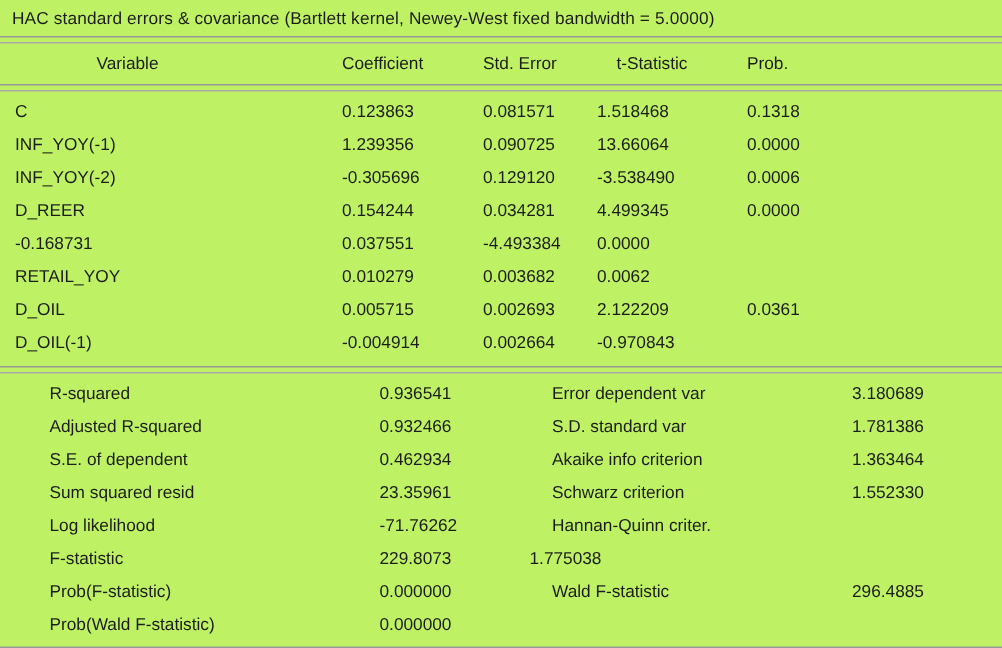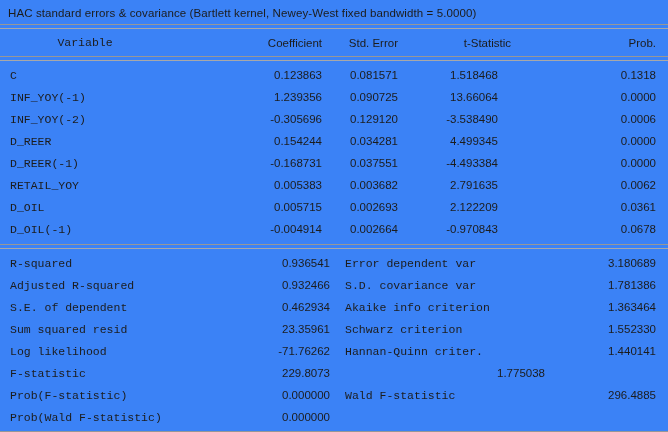--- a/index.html
+++ b/index.html
@@ -11,21 +11,21 @@
     width: 668px;
     height: 432px;
     overflow: hidden;
     font-family: "Liberation Sans", sans-serif;
     color: #1c1c1c;
     -webkit-font-smoothing: antialiased;
   }
   .page {
     width: 668px;
     height: 432px;
-    background: #3b82f6;
+    background: #bef264;
     box-sizing: border-box;
   }
   .title {
     font-size: 11.5px;
     padding: 7px 10px 5px 8px;
     letter-spacing: 0.1px;
     white-space: nowrap;
   }
   .rule {
     height: 3px;
@@ -37,31 +37,32 @@
     box-sizing: border-box;
     padding-left: 10px;
     padding-right: 12px;
     font-size: 11.5px;
   }
   .coef-grid {
     grid-template-columns: 218px 94px 76px 100px 1fr;
   }
   .summ-grid {
     grid-template-columns: 220px 100px 215px 1fr;
+    margin-left: 23px;
   }
   .header-row {
     height: 27px;
     align-items: center;
   }
   .data-row {
     height: 22px;
     align-items: center;
   }
-  .cell-left   { text-align: left;  white-space: nowrap; font-family: Liberation Mono, monospace; }
-  .cell-right  { text-align: right; white-space: nowrap; }
+  .cell-left   { text-align: left;  white-space: nowrap; }
+  .cell-right  { text-align: left; white-space: nowrap; }
   .h-var {
     width: 150px;
     text-align: center;
   }
   .h-tstat {
     position: relative;
     left: 13px;
   }
   .summ-label2 {
     padding-left: 15px;
@@ -117,68 +118,65 @@
 
     <div class="grid coef-grid data-row">
       <div class="cell-left">D_REER</div>
       <div class="cell-right">0.154244</div>
       <div class="cell-right">0.034281</div>
       <div class="cell-right">4.499345</div>
       <div class="cell-right">0.0000</div>
     </div>
 
     <div class="grid coef-grid data-row">
-      <div class="cell-left">D_REER(-1)</div>
       <div class="cell-right">-0.168731</div>
       <div class="cell-right">0.037551</div>
       <div class="cell-right">-4.493384</div>
       <div class="cell-right">0.0000</div>
     </div>
 
     <div class="grid coef-grid data-row">
       <div class="cell-left">RETAIL_YOY</div>
-      <div class="cell-right">0.005383</div>
+      <div class="cell-right">0.010279</div>
       <div class="cell-right">0.003682</div>
-      <div class="cell-right">2.791635</div>
       <div class="cell-right">0.0062</div>
     </div>
 
     <div class="grid coef-grid data-row">
       <div class="cell-left">D_OIL</div>
       <div class="cell-right">0.005715</div>
       <div class="cell-right">0.002693</div>
       <div class="cell-right">2.122209</div>
       <div class="cell-right">0.0361</div>
     </div>
 
     <div class="grid coef-grid data-row">
       <div class="cell-left">D_OIL(-1)</div>
       <div class="cell-right">-0.004914</div>
       <div class="cell-right">0.002664</div>
       <div class="cell-right">-0.970843</div>
-      <div class="cell-right">0.0678</div>
     </div>
 
   </div>
 
   <div class="rule"></div>
 
   <div class="summ-body">
 
     <div class="grid summ-grid data-row">
       <div class="cell-left">R-squared</div>
       <div class="cell-right">0.936541</div>
       <div class="cell-left summ-label2">Error dependent var</div>
       <div class="cell-right">3.180689</div>
     </div>
 
     <div class="grid summ-grid data-row">
       <div class="cell-left">Adjusted R-squared</div>
       <div class="cell-right">0.932466</div>
-      <div class="cell-left summ-label2">S.D. covariance var</div>
+      <div class="cell-left summ-label2">S.D. standard var</div>
       <div class="cell-right">1.781386</div>
     </div>
 
     <div class="grid summ-grid data-row">
       <div class="cell-left">S.E. of dependent</div>
       <div class="cell-right">0.462934</div>
       <div class="cell-left summ-label2">Akaike info criterion</div>
       <div class="cell-right">1.363464</div>
     </div>
 
@@ -186,21 +184,20 @@
       <div class="cell-left">Sum squared resid</div>
       <div class="cell-right">23.35961</div>
       <div class="cell-left summ-label2">Schwarz criterion</div>
       <div class="cell-right">1.552330</div>
     </div>
 
     <div class="grid summ-grid data-row">
       <div class="cell-left">Log likelihood</div>
       <div class="cell-right">-71.76262</div>
       <div class="cell-left summ-label2">Hannan-Quinn criter.</div>
-      <div class="cell-right">1.440141</div>
     </div>
 
     <div class="grid summ-grid data-row">
       <div class="cell-left">F-statistic</div>
       <div class="cell-right">229.8073</div>
       <div class="cell-right">1.775038</div>
     </div>
 
     <div class="grid summ-grid data-row">
       <div class="cell-left">Prob(F-statistic)</div>

